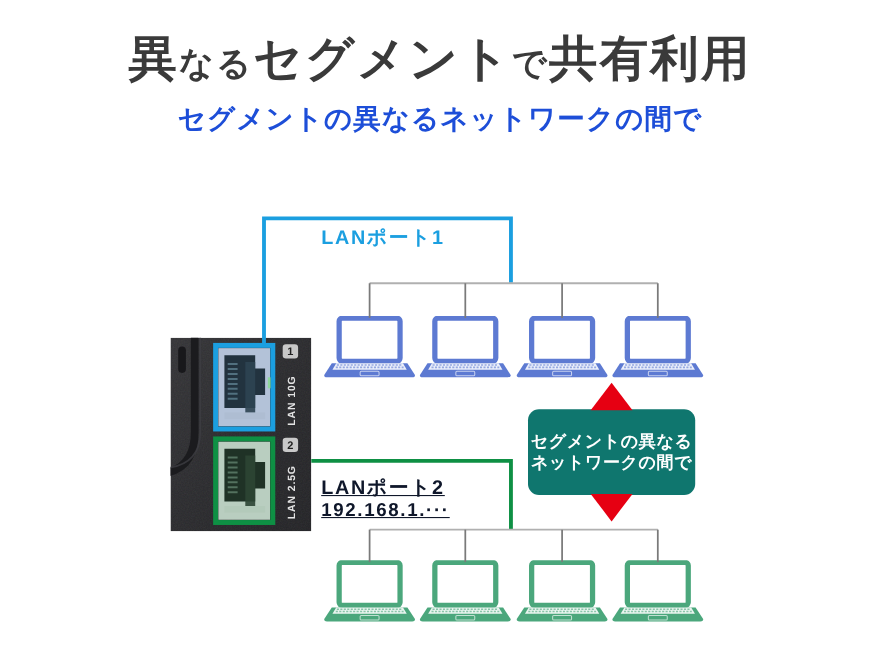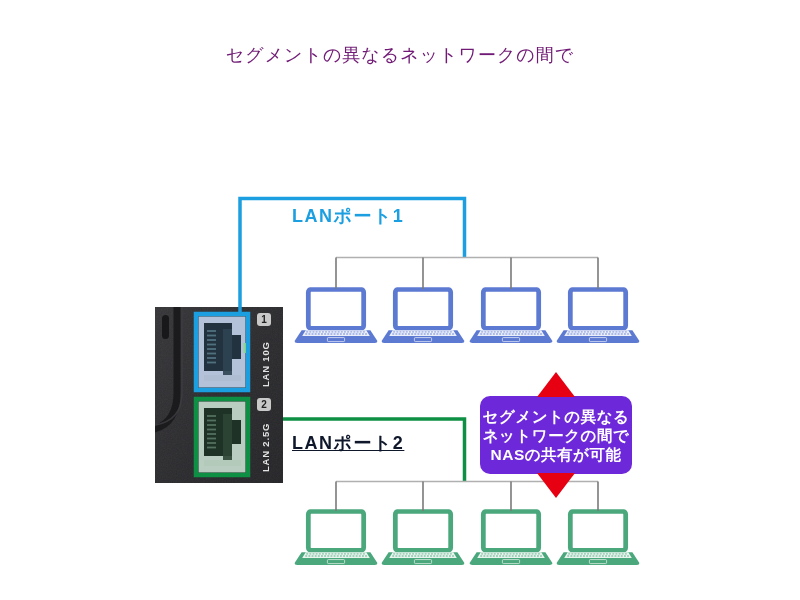--- a/index.html
+++ b/index.html
@@ -5,40 +5,40 @@
   html,body{margin:0;padding:0;background:#fff;}
   .stage{
     position:relative;width:800px;height:600px;background:#fff;overflow:hidden;
     font-family:"Liberation Sans","DejaVu Sans",sans-serif;
   }
   
   .hdr{position:absolute;left:0;top:30px;width:800px;text-align:center;}
   .title{margin:0;color:#3a3a3a;font-weight:800;letter-spacing:2px;line-height:1.1;}
   .title .t-big{font-size:44px;}
   .title .t-sm{font-size:31px;}
-  .subtitle{margin:14px 0 0 0;color:#701a75;font-size:18px;font-weight:400;line-height:1.32;letter-spacing:1px;}
+  .subtitle{margin:14px 0 0 0;color:#1d4ed8;font-size:25px;font-weight:700;line-height:1.32;letter-spacing:1px;}
   
   .lines{position:absolute;left:0;top:0;width:800px;height:600px;z-index:3;pointer-events:none;}
   
   .seg-label{position:absolute;width:170px;z-index:4;font-weight:700;letter-spacing:1.5px;}
   .seg-label .port-name{font-size:18px;line-height:1.15;}
   .seg-label .port-ip{font-size:17px;line-height:1.15;}
   .seg1{left:292px;top:206px;color:#1b9fe0;}
   .seg2{left:292px;top:433px;color:#0f172a;text-decoration:underline;}
   
   .device{position:absolute;left:155px;top:307px;width:128px;height:176px;z-index:2;}
   .device svg{display:block;}
   
   .laptop{position:absolute;width:84px;height:58px;z-index:2;}
   .laptop.c1{color:#5d7ad2;}
   .laptop.c2{color:#4ba77c;}
   
   .callout{
-    position:absolute;left:480px;top:396px;width:152px;height:78px;z-index:5;
-    background:#6d28d9;border-radius:10px;color:#fff;
+    position:absolute;left:480px;top:372px;width:152px;height:78px;z-index:5;
+    background:#0f766e;border-radius:10px;color:#fff;
     display:flex;flex-direction:column;justify-content:center;align-items:center;
     font-size:15.5px;font-weight:700;line-height:19px;letter-spacing:0.5px;text-align:center;
   }
   .callout::before{
     content:"";position:absolute;top:-24px;left:50%;margin-left:-19px;
     border-left:19px solid transparent;border-right:19px solid transparent;
     border-bottom:25px solid #e60012;
   }
   .callout::after{
     content:"";position:absolute;bottom:-24px;left:50%;margin-left:-19px;
@@ -57,20 +57,21 @@
       <rect x="15" y="2" width="58" height="41" rx="3" fill="#ffffff" stroke="currentColor" stroke-width="5"></rect>
       <path d="M8 45 L80 45 L87.2 56 Q87.6 58.3 84.5 58.3 L3.5 58.3 Q0.4 58.3 0.8 56 Z" fill="currentColor"></path>
       <path d="M12.2 45 L75.8 45 L79.4 51 L8.6 51 Z" fill="#ffffff" opacity="0.88"></path>
       <line x1="12.8" y1="46.6" x2="75.4" y2="46.6" stroke="currentColor" stroke-width="1.5" stroke-dasharray="2 1.3" opacity="0.6"></line>
       <line x1="11.8" y1="48.8" x2="76.4" y2="48.8" stroke="currentColor" stroke-width="1.5" stroke-dasharray="2 1.3" opacity="0.6"></line>
       <rect x="35" y="52.6" width="18" height="4.2" rx="1" fill="none" stroke="#ffffff" stroke-width="1" opacity="0.65"></rect>
     </symbol>
   </svg>
 
   <div class="hdr">
+    <h1 class="title"><span class="t-big">異</span><span class="t-sm">なる</span><span class="t-big">セグメント</span><span class="t-sm">で</span><span class="t-big">共有利用</span></h1>
     <p class="subtitle"><span>セグメントの異なるネットワークの間で</span><br></p>
   </div>
 
   <div class="device">
     <svg width="128" height="176" viewBox="0 0 128 176">
       <defs>
         <linearGradient id="chassis" x1="0" y1="0" x2="1" y2="1">
           <stop offset="0" stop-color="#353538"></stop>
           <stop offset="0.55" stop-color="#2a2a2d"></stop>
           <stop offset="1" stop-color="#242427"></stop>
@@ -155,20 +156,21 @@
       <line x1="511" y1="481.5" x2="511" y2="511"></line>
       <line x1="598" y1="481.5" x2="598" y2="511"></line>
     </g>
   </svg>
 
   <div class="seg-label seg1">
     <div class="port-name">LANポート1</div>
   </div>
   <div class="seg-label seg2">
     <div class="port-name">LANポート2</div>
+    <div class="port-ip">192.168.1.···</div>
   </div>
 
   <svg class="laptop c1" style="left:294px;top:287px" viewBox="0 0 88 60">
       <use href="#laptop-sym"></use>
     </svg>
   <svg class="laptop c1" style="left:381px;top:287px" viewBox="0 0 88 60">
       <use href="#laptop-sym"></use>
     </svg>
   <svg class="laptop c1" style="left:469px;top:287px" viewBox="0 0 88 60">
       <use href="#laptop-sym"></use>
@@ -186,16 +188,15 @@
   <svg class="laptop c2" style="left:469px;top:509px" viewBox="0 0 88 60">
       <use href="#laptop-sym"></use>
     </svg>
   <svg class="laptop c2" style="left:556px;top:509px" viewBox="0 0 88 60">
       <use href="#laptop-sym"></use>
     </svg>
 
   <div class="callout">
     <span>セグメントの異なる</span>
     <span>ネットワークの間で</span>
-    <span>NASの共有が可能</span>
   </div>
 
 </div>
 
 </body></html>

